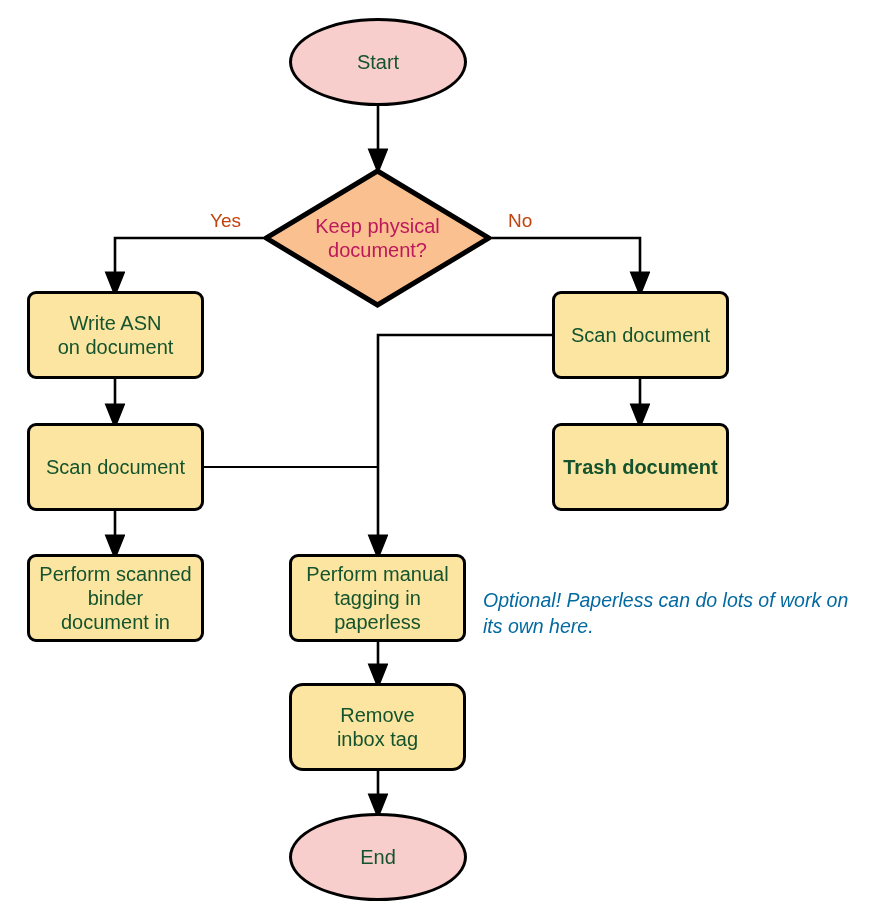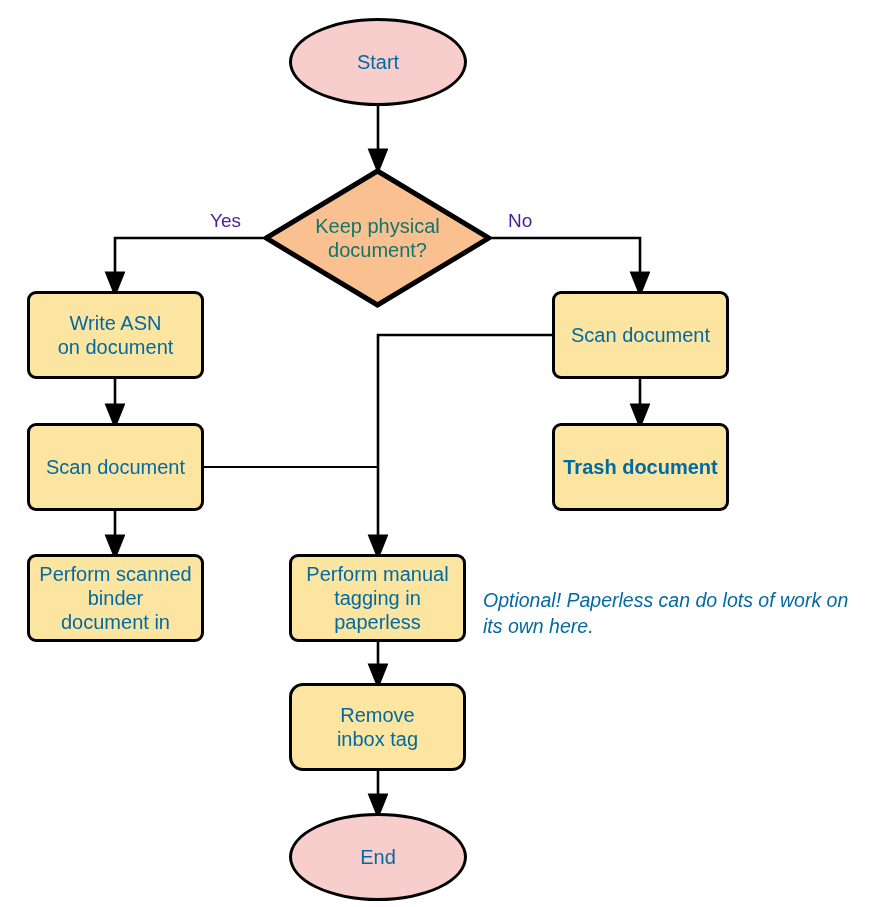--- a/index.html
+++ b/index.html
@@ -24,21 +24,21 @@
     width: 888px;
     height: 907px;
   }
   .node {
     position: absolute;
     box-sizing: border-box;
     display: flex;
     align-items: center;
     justify-content: center;
     text-align: center;
-    color: #0369a1;
+    color: #14532d;
     z-index: 2;
   }
   .terminator {
     border: 3px solid #000000;
     border-radius: 50%;
     font-size: 20px;
     line-height: 1.15;
   }
   .decision-wrap {
     position: absolute;
@@ -54,34 +54,34 @@
     left: 0;
     top: 0;
     width: 100%;
     height: 100%;
     display: flex;
     align-items: center;
     justify-content: center;
     text-align: center;
     font-size: 20px;
     line-height: 1.2;
-    color: #0f766e;
+    color: #be185d;
     z-index: 3;
   }
   .process {
     border: 3px solid #000000;
     border-radius: 9px;
     font-size: 20px;
     line-height: 1.2;
     padding: 2px 6px;
   }
   .edge-label {
     position: absolute;
     font-size: 19px;
-    color: #4c1d95;
+    color: #c2410c;
     z-index: 3;
     background: transparent;
     white-space: nowrap;
   }
   .note {
     position: absolute;
     font-style: italic;
     font-size: 19.5px;
     line-height: 1.33;
     color: #0369a1;

